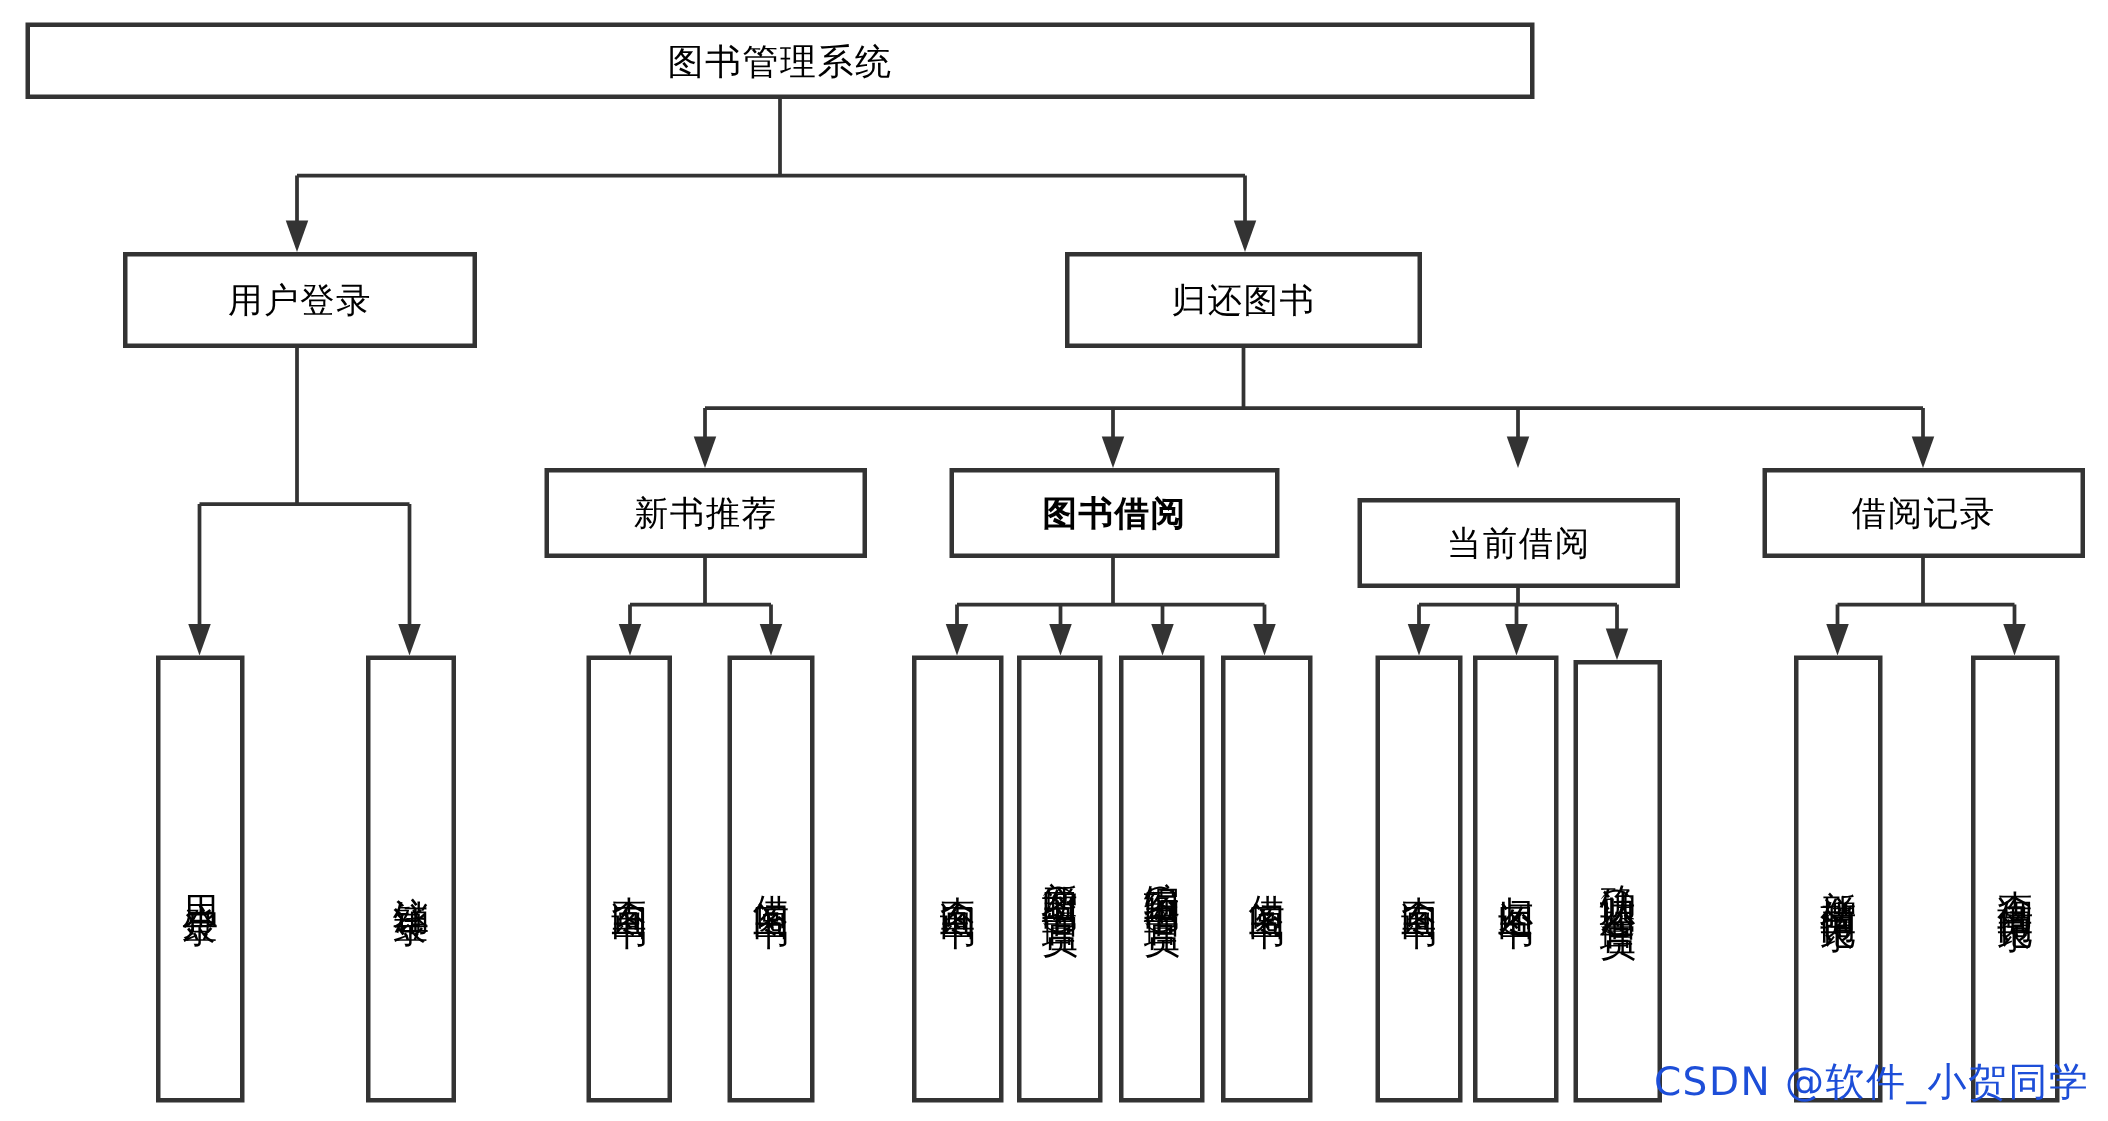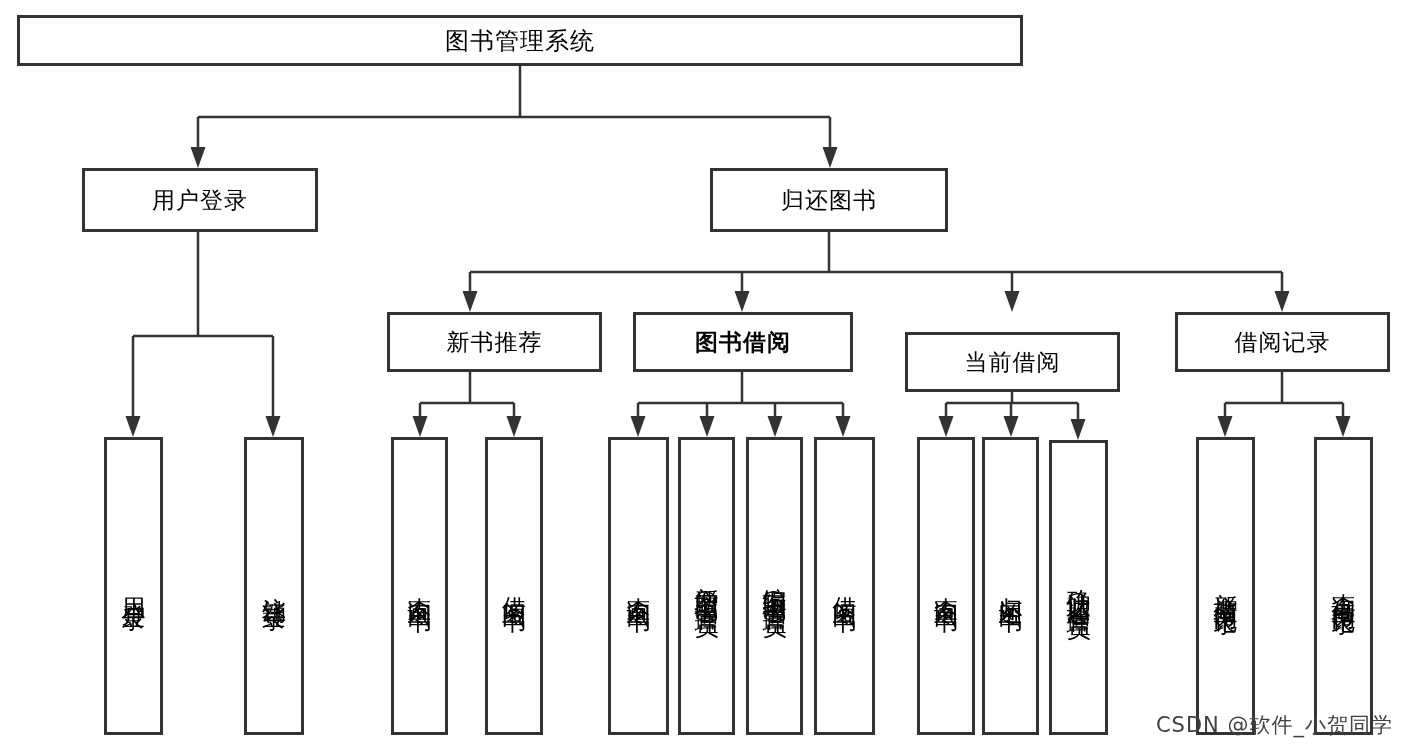--- a/index.html
+++ b/index.html
@@ -30,42 +30,42 @@
     text-orientation:mixed;
     font-size:24px;
     line-height:1;
     letter-spacing:4px;
     white-space:nowrap;
   }
   
   .n-root   {left:17px;  top:15px;  width:1006px; height:51px;}
   .n-userlogin{left:82px; top:168px; width:236px; height:64px;}
   .n-bookmgmt {left:710px;top:168px; width:238px; height:64px;}
-  .n-newbook{left:363px; top:312px; width:215px; height:60px;margin-left:24px;}
+  .n-newbook{left:363px; top:312px; width:215px; height:60px;}
   .n-borrow {left:633px; top:312px; width:220px; height:60px;font-weight:bold;}
   .n-current{left:905px; top:332px; width:215px; height:60px;}
   .n-record {left:1175px;top:312px; width:215px; height:60px;font-family:Liberation Serif, serif;}
   .n-ul1{left:104px; top:437px; width:59px; height:298px;}
   .n-ul2{left:244px; top:437px; width:60px; height:298px;}
   .n-nb1{left:391px; top:437px; width:57px; height:298px;}
   .n-nb2{left:485px; top:437px; width:58px; height:298px;}
   .n-bb1{left:608px; top:437px; width:61px; height:298px;}
   .n-bb2{left:678px; top:437px; width:57px; height:298px;}
   .n-bb3{left:746px; top:437px; width:57px; height:298px;}
   .n-bb4{left:814px; top:437px; width:61px; height:298px;}
   .n-cb1{left:917px; top:437px; width:58px; height:298px;}
   .n-cb2{left:982px; top:437px; width:57px; height:298px;}
   .n-cb3{left:1049px;top:440px; width:59px; height:295px;}
   .n-br1{left:1196px;top:437px; width:59px; height:298px;}
   .n-br2{left:1314px;top:437px; width:59px; height:298px;}
   .watermark{
     position:absolute;
     right:12px;bottom:8px;
-    font-size:21px;
-    color:#404040;
+    font-size:26px;
+    color:#1d4ed8;
     letter-spacing:1px;
     white-space:nowrap;
   }
 </style>
 </head>
 <body>
 
 <div class="canvas">
 
   <svg class="wires" viewBox="0 0 1405 747" xmlns="http://www.w3.org/2000/svg">

